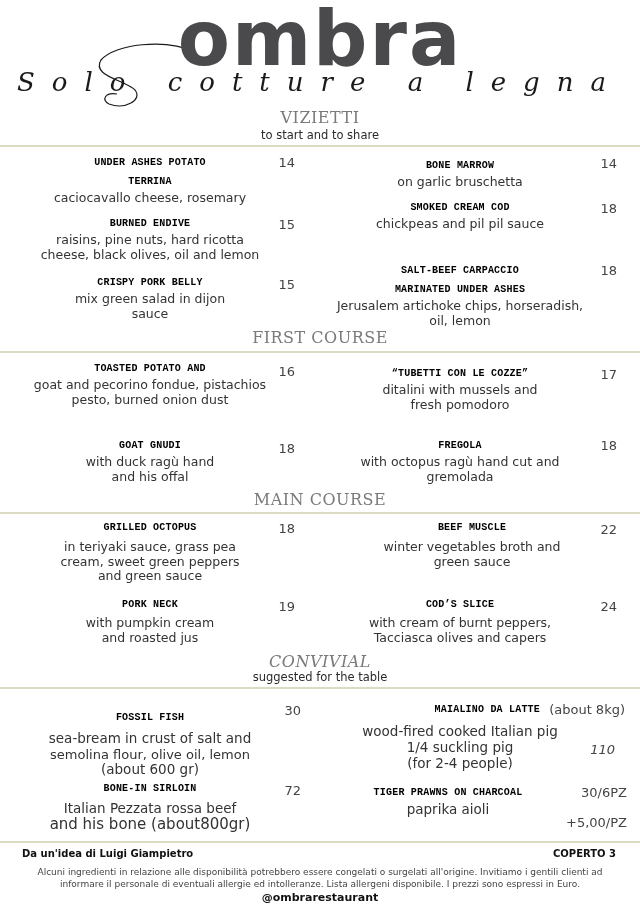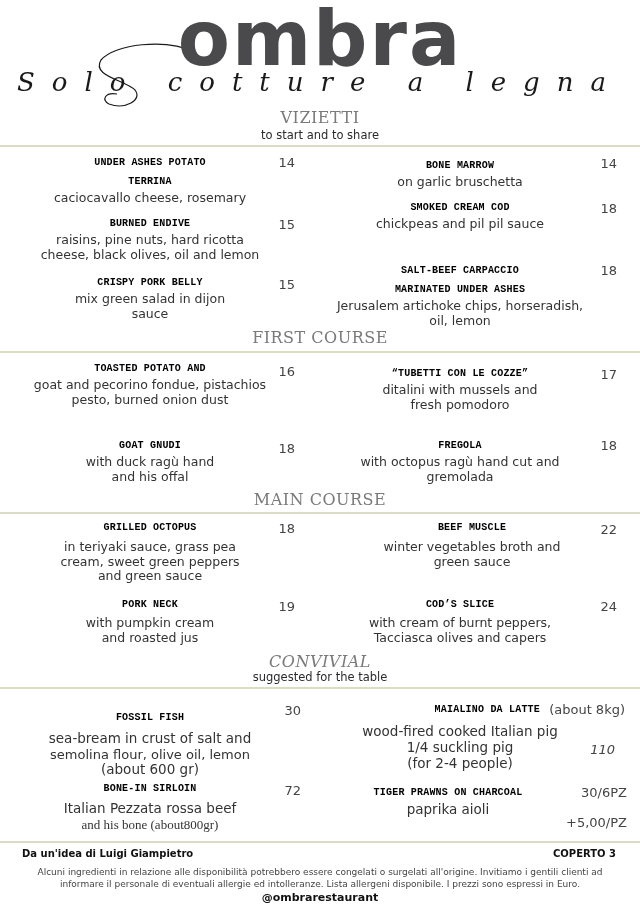--- a/index.html
+++ b/index.html
@@ -183,21 +183,21 @@
   <div class="name">FOSSIL FISH</div>
   <div class="desc" style="margin-top:4px;font-size:13.5px;line-height:15.5px;">sea-bream in crust of salt and</div>
   <div class="desc" style="font-size:13px;line-height:15.5px;">semolina flour, olive oil, lemon</div>
   <div class="desc" style="font-size:13.5px;line-height:15.5px;">(about 600 gr)</div>
 </div>
 <div class="price big" style="left:275px;width:26px;top:703px;">30</div>
 
 <div class="item" style="left:10px;width:280px;top:779px;">
   <div class="name">BONE-IN SIRLOIN</div>
   <div class="desc" style="margin-top:3px;font-size:13.5px;line-height:15.5px;">Italian Pezzata rossa beef</div>
-  <div class="desc" style="font-size:13px;line-height:15.5px;font-family:Liberation Serif, serif;">and his bone (about800gr)</div>
+  <div class="desc" style="font-size:15px;line-height:15.5px;">and his bone (about800gr)</div>
 </div>
 <div class="price big" style="left:275px;width:26px;top:783px;">72</div>
 
 <div class="item" style="left:330px;width:210px;top:700px;text-align:right;">
   <div class="name">MAIALINO DA LATTE</div>
 </div>
 <div class="price big" style="left:540px;width:85px;top:702px;">(about 8kg)</div>
 <div class="item" style="left:330px;width:260px;top:723px;">
   <div class="desc" style="font-size:13.5px;line-height:16px;">wood-fired cooked Italian pig</div>
   <div class="desc" style="font-size:13.5px;line-height:16px;">1/4 suckling pig</div>

